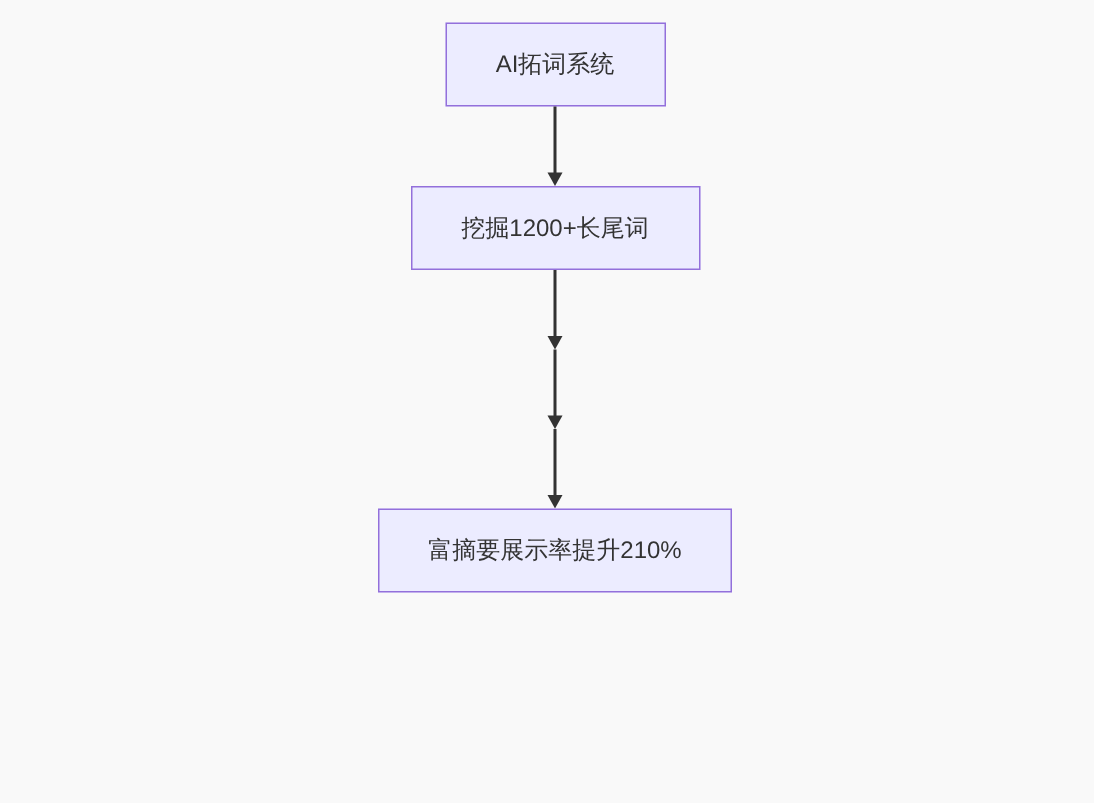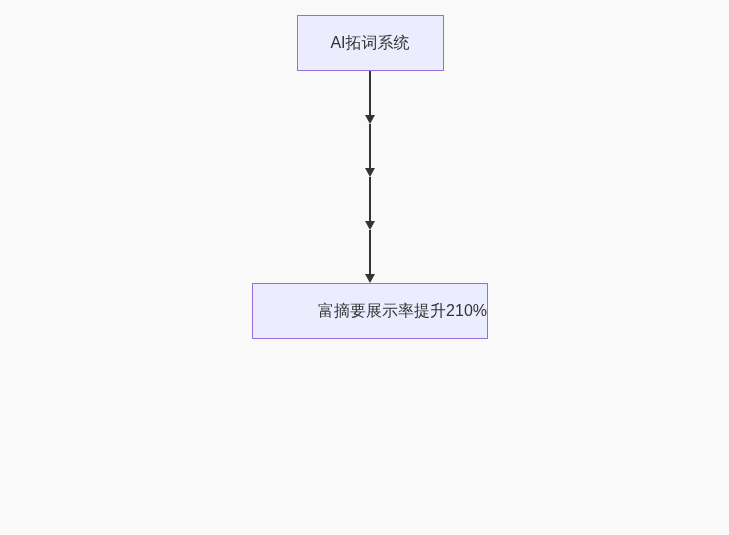--- a/index.html
+++ b/index.html
@@ -37,21 +37,21 @@
     border: 1.5px solid var(--node-border);
     color: var(--text);
     font-size: 16px;
     text-align: center;
     white-space: nowrap;
   }
   .n1 { width: 147px; }
   .n2 { width: 193px; }
   .n3 { width: 221px; }
   .n4 { width: 216px; }
-  .n5 { width: 236px; justify-content: flex-end; }
+  .n5 { width: 236px; }
   .arrow {
     height: 53px;
     display: flex;
     flex-direction: column;
     align-items: center;
   }
   .arrow .line {
     width: 2px;
     flex: 1;
     background: var(--arrow);
@@ -73,20 +73,23 @@
 
     <div class="node n1">
       <span>AI拓词系统</span>
     </div>
 
     <div class="arrow">
       <div class="line"></div>
       <div class="head"></div>
     </div>
 
+    <div class="node n2">
+      <span>挖掘1200+长尾词</span>
+    </div>
 
     <div class="arrow">
       <div class="line"></div>
       <div class="head"></div>
     </div>
 
 
     <div class="arrow">
       <div class="line"></div>
       <div class="head"></div>

